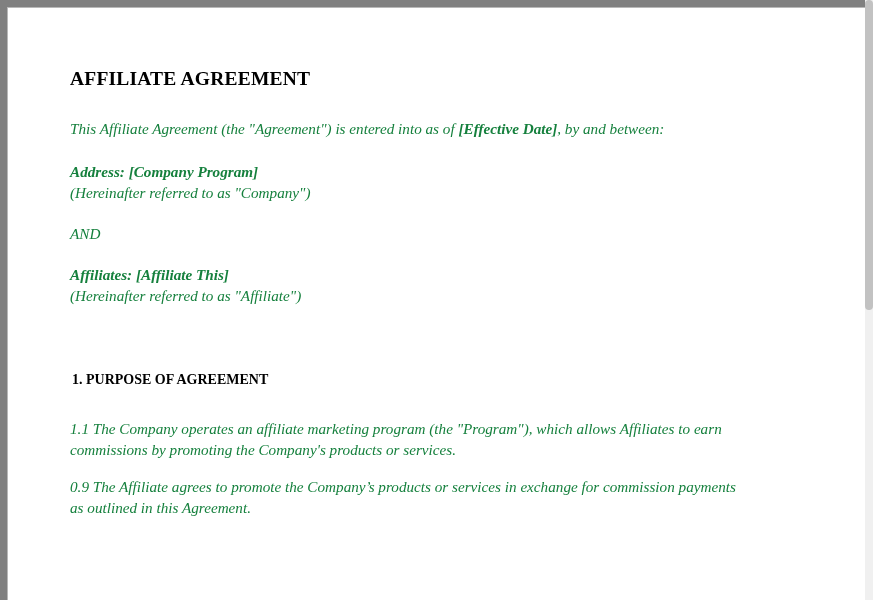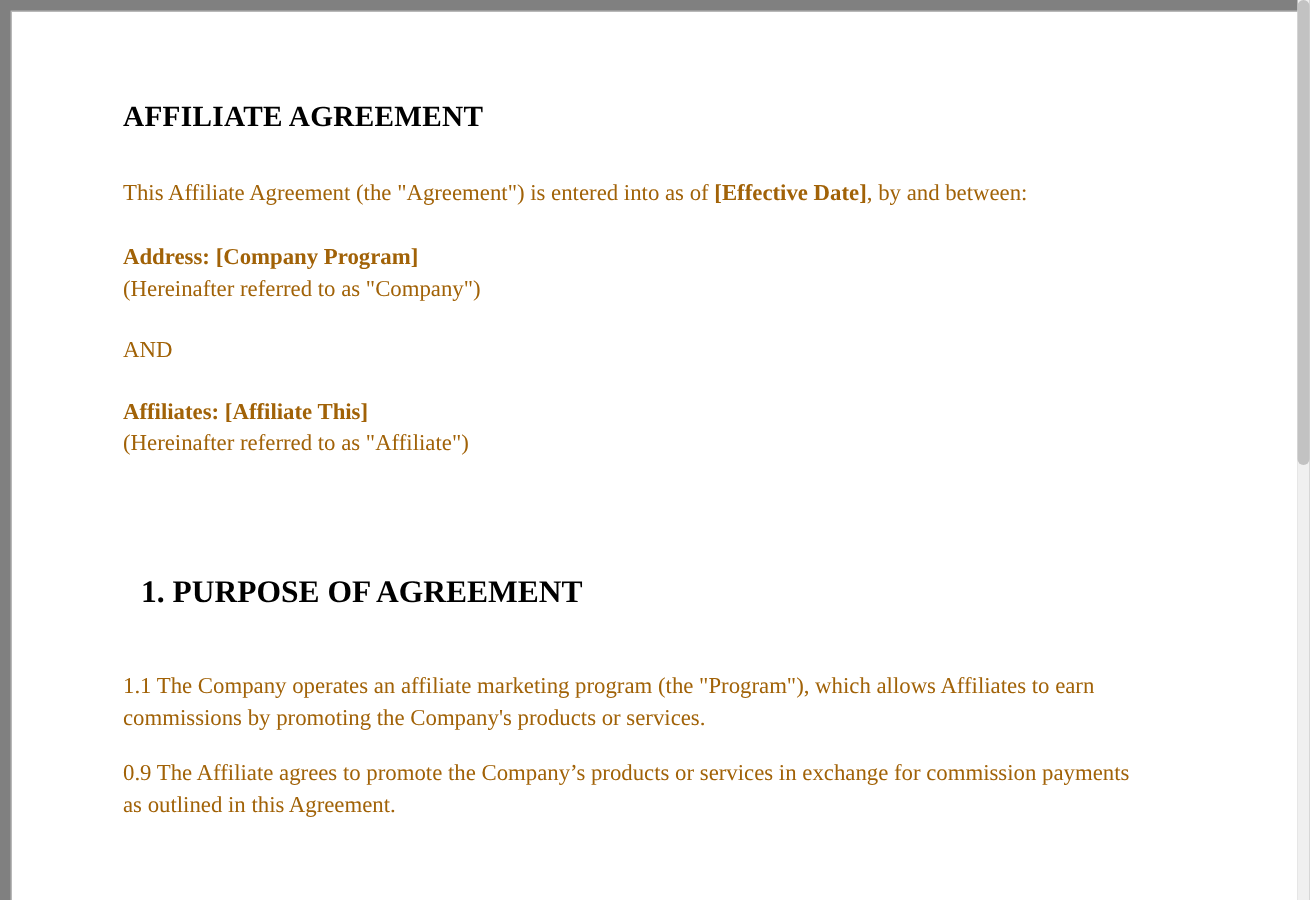--- a/index.html
+++ b/index.html
@@ -18,56 +18,57 @@
     left: 8px;
     top: 8px;
     width: 857px;
     height: 600px;
     background: #ffffff;
     box-shadow: 0 0 0 1px #b8b8b8;
     overflow: hidden;
   }
   .doc-body {
     position: absolute;
-    left: 74px;
+    left: 62px;
     top: 60px;
     width: 672px;
   }
   h1.doc-title {
     font-size: 19.5px;
     font-weight: bold;
     margin: 0 0 0 0;
     padding: 0;
     letter-spacing: 0.2px;
     color: #000;
   }
   p {
     font-size: 15.2px;
     line-height: 21px;
-    color: #a16207;
+    color: #15803d;
     margin: 0;
+    font-style: italic;
   }
   .spacer-22 { height: 22px; }
   .spacer-16 { height: 16px; }
   .spacer-20 { height: 20px; }
   .spacer-28 { height: 28px; }
   .spacer-48 { height: 48px; }
   .block {
     margin: 0;
   }
   .block p {
     margin: 0;
   }
   b, strong {
     font-weight: bold;
   }
   h2.section-heading {
-    font-size: 21px;
+    font-size: 14px;
     font-weight: bold;
-    margin: 12px;
+    margin: 2px;
     padding: 0;
     color: #000;
   }
   .scrollbar {
     position: absolute;
     right: 0;
     top: 0;
     width: 8px;
     height: 600px;
     background: #f0f0f0;

